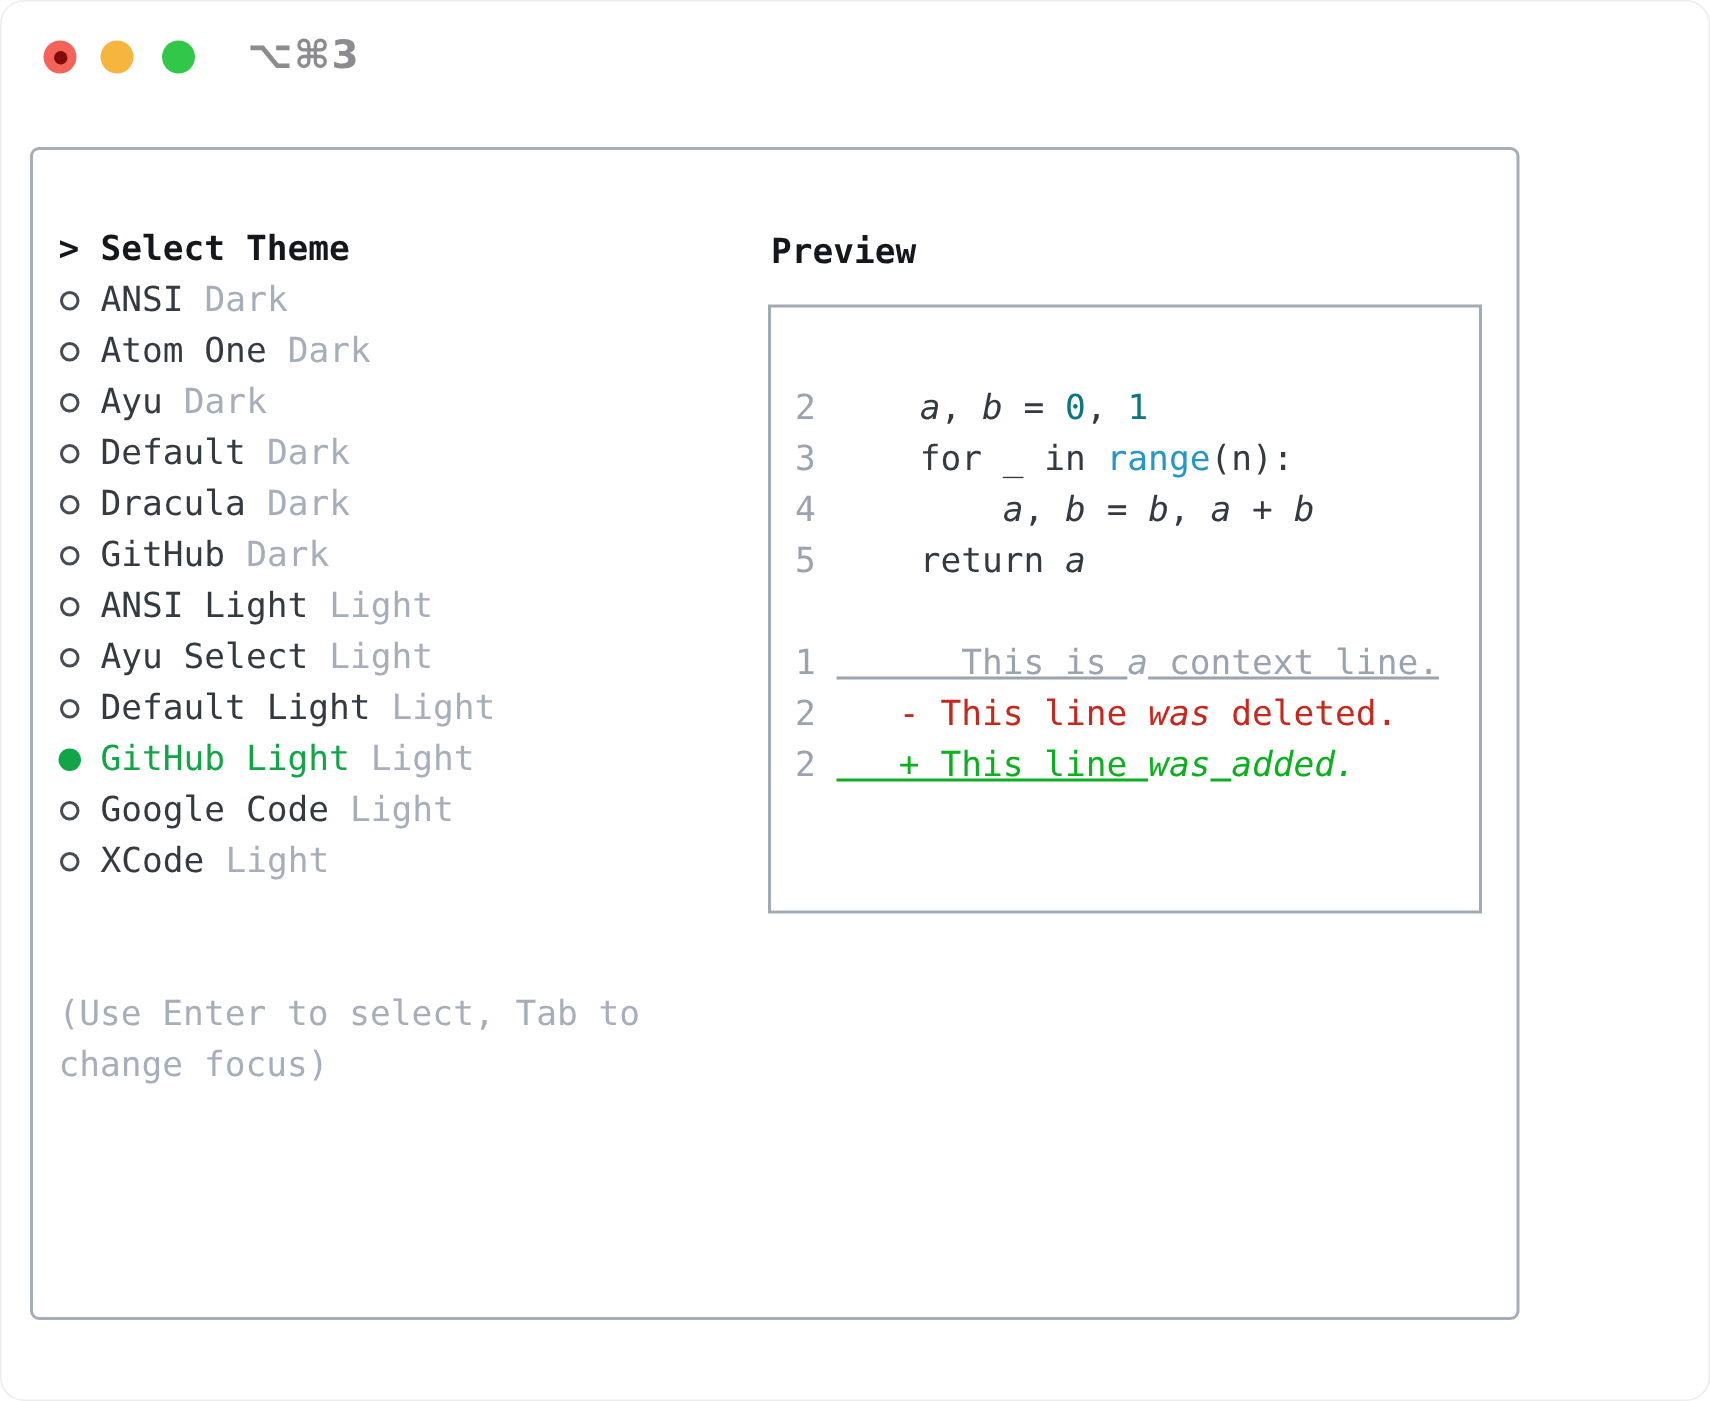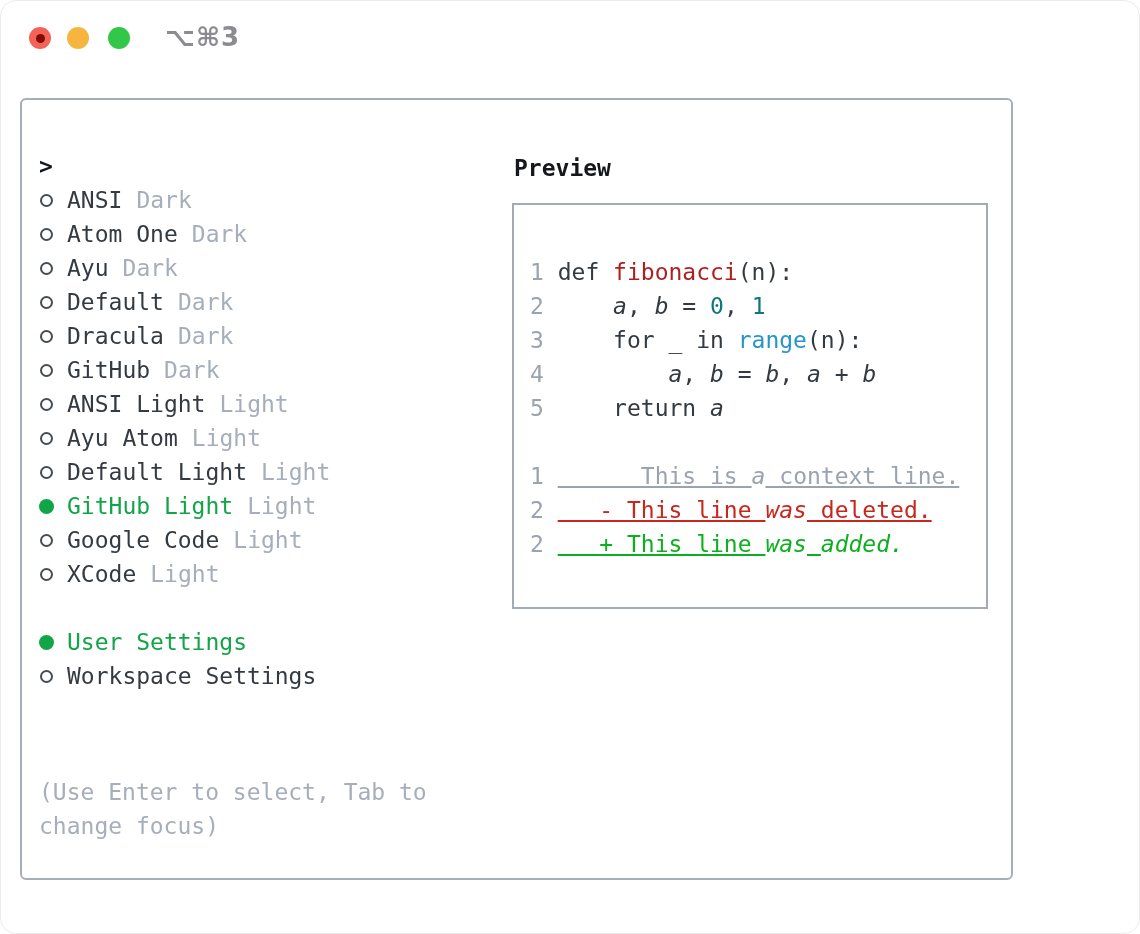--- a/index.html
+++ b/index.html
@@ -38,42 +38,42 @@
   .dot{width:13px;height:13px;border:2px solid #454c54;border-radius:50%;
        box-sizing:border-box;margin-left:1px;}
   .dot.filled{width:15px;height:15px;border:none;background:var(--accent);margin-left:0;}
   .hdr-label{font-weight:bold;color:var(--heading);}
   .mono-prefix{font-weight:bold;color:var(--heading);}
   .hdr2-label{color:var(--heading);}
   .tname{color:var(--text);}
   .trow.selected .tname{color:var(--accent);}
   .tvariant{color:var(--muted);margin-left:14px;text-align:right;}
   .spacer{height:34px;}
-  .help{color:var(--muted);line-height:34px;white-space:pre;margin-top:48px;}
+  .help{color:var(--muted);line-height:34px;white-space:pre;}
 
   
   .preview-title{
     position:absolute;left:492px;top:51px;height:34px;line-height:34px;
     font-weight:bold;color:var(--heading);
   }
   .preview-box{
     position:absolute;left:490px;top:103px;width:476px;height:406px;
     border:2px solid var(--box-border);box-sizing:border-box;
     padding:50px 0 0 16px;overflow:hidden;
   }
   .cline{height:34px;line-height:34px;white-space:pre;}
   .tk-ln{color:var(--linenum);}
   .tk-pl{color:var(--text);}
   .tk-fn{color:var(--func);}
   .tk-va{color:var(--text);font-style:italic;}
   .tk-nu{color:var(--number);}
   .tk-bi{color:var(--builtin);}
   .tk-ctx{color:var(--context);text-decoration:underline;}
   .tk-ctxi{color:var(--context);font-style:italic;}
-  .tk-del{color:var(--deleted);text-decoration:underline;}
+  .tk-del{color:var(--deleted);}
   .tk-deli{color:var(--deleted);font-style:italic;}
   .tk-add{color:var(--added);text-decoration:underline;}
   .tk-addi{color:var(--added);font-style:italic;}
 </style>
 </head>
 <body>
 
 <div class="window">
   <div class="titlebar">
     <span class="tl red">
@@ -81,54 +81,50 @@
     </span>
     <span class="tl yellow"></span>
     <span class="tl green"></span>
     <span class="shortcut">⌥⌘3</span>
   </div>
 
   <div class="panel">
     <div class="col-left">
       <div class="trow">
         <span class="bullet mono-prefix">&gt;</span>
+        <span class="hdr-label">Select Theme</span>
       </div>
 
       <div id="theme-list">
           <div class="trow"><span class="bullet"><span class="dot"></span></span><span class="tname">ANSI</span><span class="tvariant">Dark</span></div>
           <div class="trow"><span class="bullet"><span class="dot"></span></span><span class="tname">Atom One</span><span class="tvariant">Dark</span></div>
           <div class="trow"><span class="bullet"><span class="dot"></span></span><span class="tname">Ayu</span><span class="tvariant">Dark</span></div>
           <div class="trow"><span class="bullet"><span class="dot"></span></span><span class="tname">Default</span><span class="tvariant">Dark</span></div>
           <div class="trow"><span class="bullet"><span class="dot"></span></span><span class="tname">Dracula</span><span class="tvariant">Dark</span></div>
           <div class="trow"><span class="bullet"><span class="dot"></span></span><span class="tname">GitHub</span><span class="tvariant">Dark</span></div>
           <div class="trow"><span class="bullet"><span class="dot"></span></span><span class="tname">ANSI Light</span><span class="tvariant">Light</span></div>
-          <div class="trow"><span class="bullet"><span class="dot"></span></span><span class="tname">Ayu Atom</span><span class="tvariant">Light</span></div>
+          <div class="trow"><span class="bullet"><span class="dot"></span></span><span class="tname">Ayu Select</span><span class="tvariant">Light</span></div>
           <div class="trow"><span class="bullet"><span class="dot"></span></span><span class="tname">Default Light</span><span class="tvariant">Light</span></div>
           <div class="trow selected"><span class="bullet"><span class="dot filled"></span></span><span class="tname" style="color: var(--accent); text-align: right;">GitHub Light</span><span class="tvariant">Light</span></div>
           <div class="trow"><span class="bullet"><span class="dot"></span></span><span class="tname">Google Code</span><span class="tvariant">Light</span></div>
           <div class="trow"><span class="bullet"><span class="dot"></span></span><span class="tname">XCode</span><span class="tvariant">Light</span></div>
         </div>
 
       <div class="spacer"></div>
 
 
-      <div id="apply-list">
-          <div class="trow selected"><span class="bullet"><span class="dot filled"></span></span><span class="tname" style="color: var(--accent);">User Settings</span></div>
-          <div class="trow"><span class="bullet"><span class="dot"></span></span><span class="tname">Workspace Settings</span></div>
-        </div>
 
       <div class="spacer"></div>
 
       <div class="help" id="help-text"><div>(Use Enter to select, Tab to</div><div>change focus)</div></div>
     </div>
 
     <div class="preview-title">Preview</div>
 
     <div class="preview-box" id="preview-box">
-        <div class="cline"><span class="tk-ln">1 </span><span class="tk-pl">def </span><span class="tk-fn">fibonacci</span><span class="tk-pl">(n):</span></div>
         <div class="cline"><span class="tk-ln">2 </span><span class="tk-pl">    </span><span class="tk-va">a</span><span class="tk-pl">, </span><span class="tk-va">b</span><span class="tk-pl"> = </span><span class="tk-nu">0</span><span class="tk-pl">, </span><span class="tk-nu">1</span></div>
         <div class="cline"><span class="tk-ln">3 </span><span class="tk-pl">    for _ in </span><span class="tk-bi">range</span><span class="tk-pl">(n):</span></div>
         <div class="cline"><span class="tk-ln">4 </span><span class="tk-pl">        </span><span class="tk-va">a</span><span class="tk-pl">, </span><span class="tk-va">b</span><span class="tk-pl"> = </span><span class="tk-va">b</span><span class="tk-pl">, </span><span class="tk-va">a</span><span class="tk-pl"> + </span><span class="tk-va">b</span></div>
         <div class="cline"><span class="tk-ln">5 </span><span class="tk-pl">    return </span><span class="tk-va">a</span></div>
         <div class="cline"></div>
         <div class="cline"><span class="tk-ln">1 </span><span class="tk-ctx">      This is </span><span class="tk-ctxi">a</span><span class="tk-ctx"> context line.</span></div>
         <div class="cline"><span class="tk-ln">2 </span><span class="tk-del">   - This line </span><span class="tk-deli">was</span><span class="tk-del"> deleted.</span></div>
         <div class="cline"><span class="tk-ln">2 </span><span class="tk-add">   + This line </span><span class="tk-addi">was</span><span class="tk-add"> </span><span class="tk-addi">added.</span></div>
       </div>
   </div>

